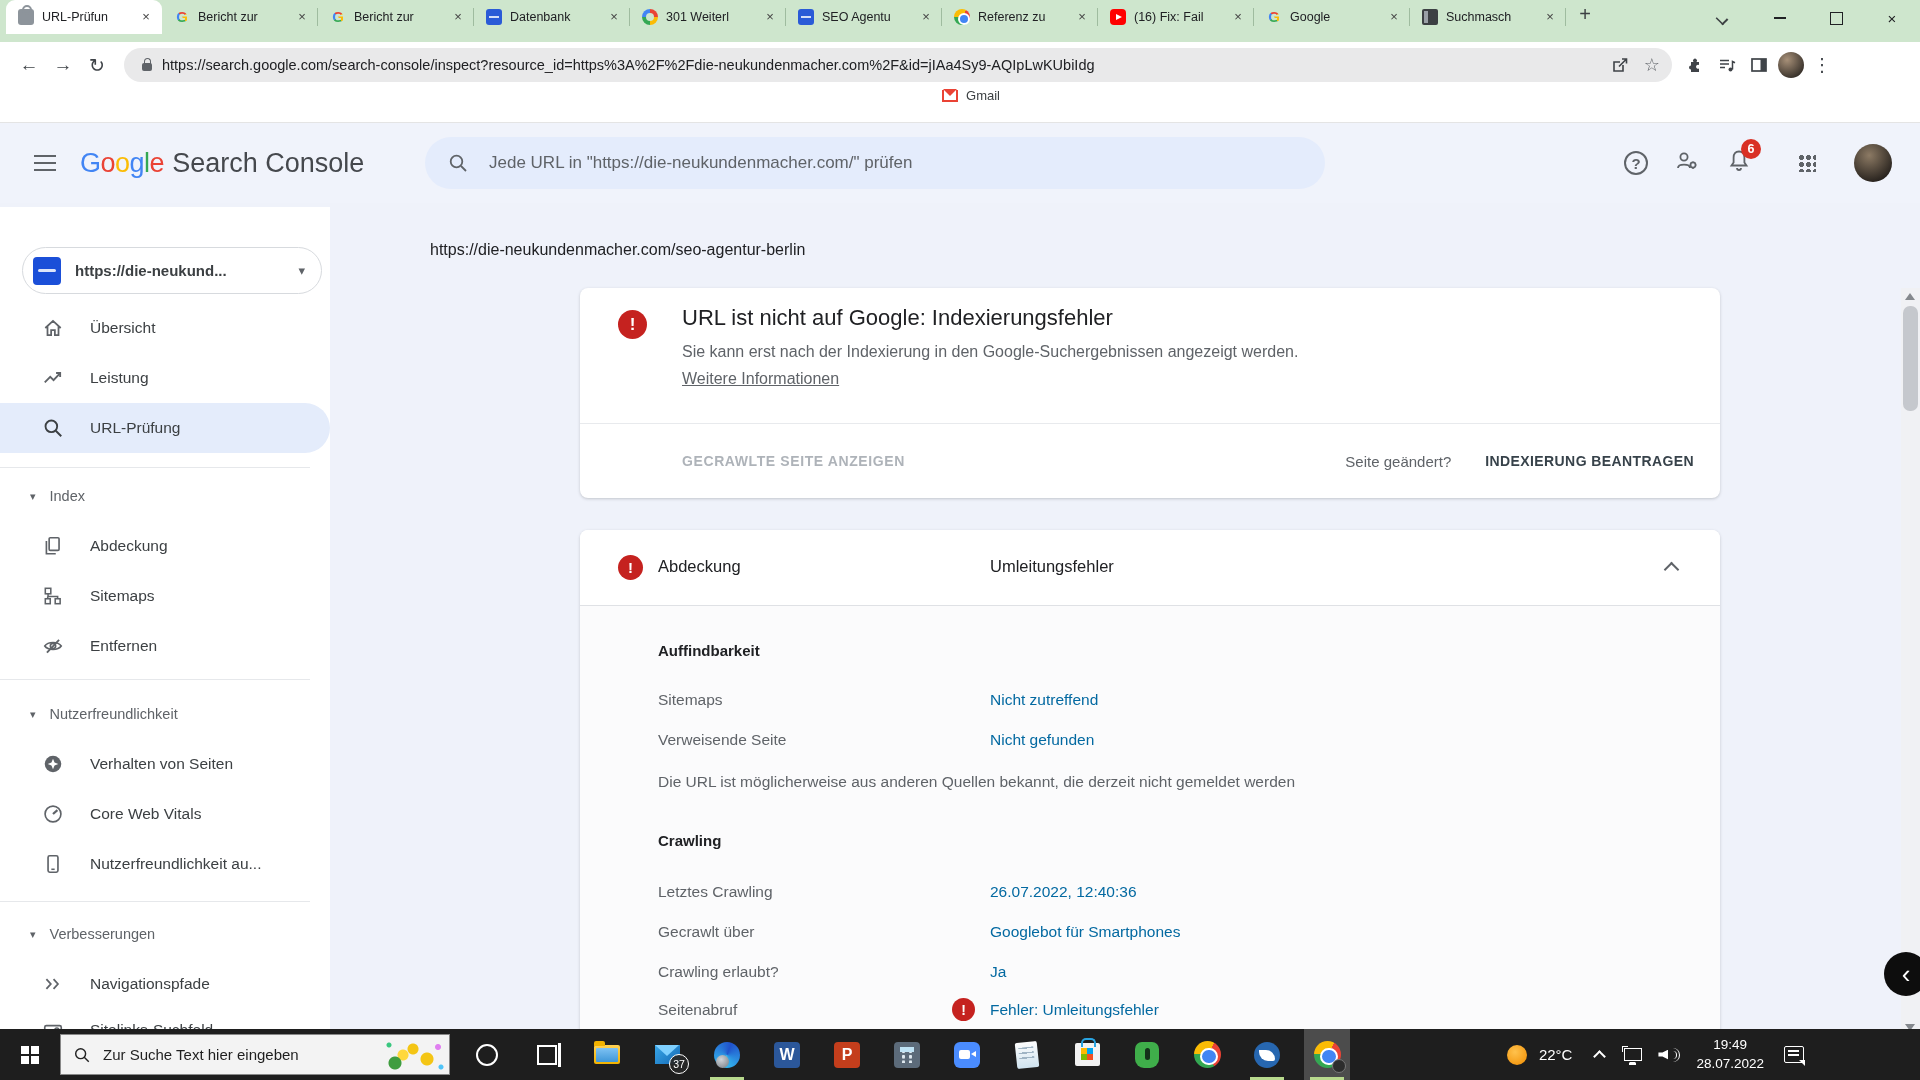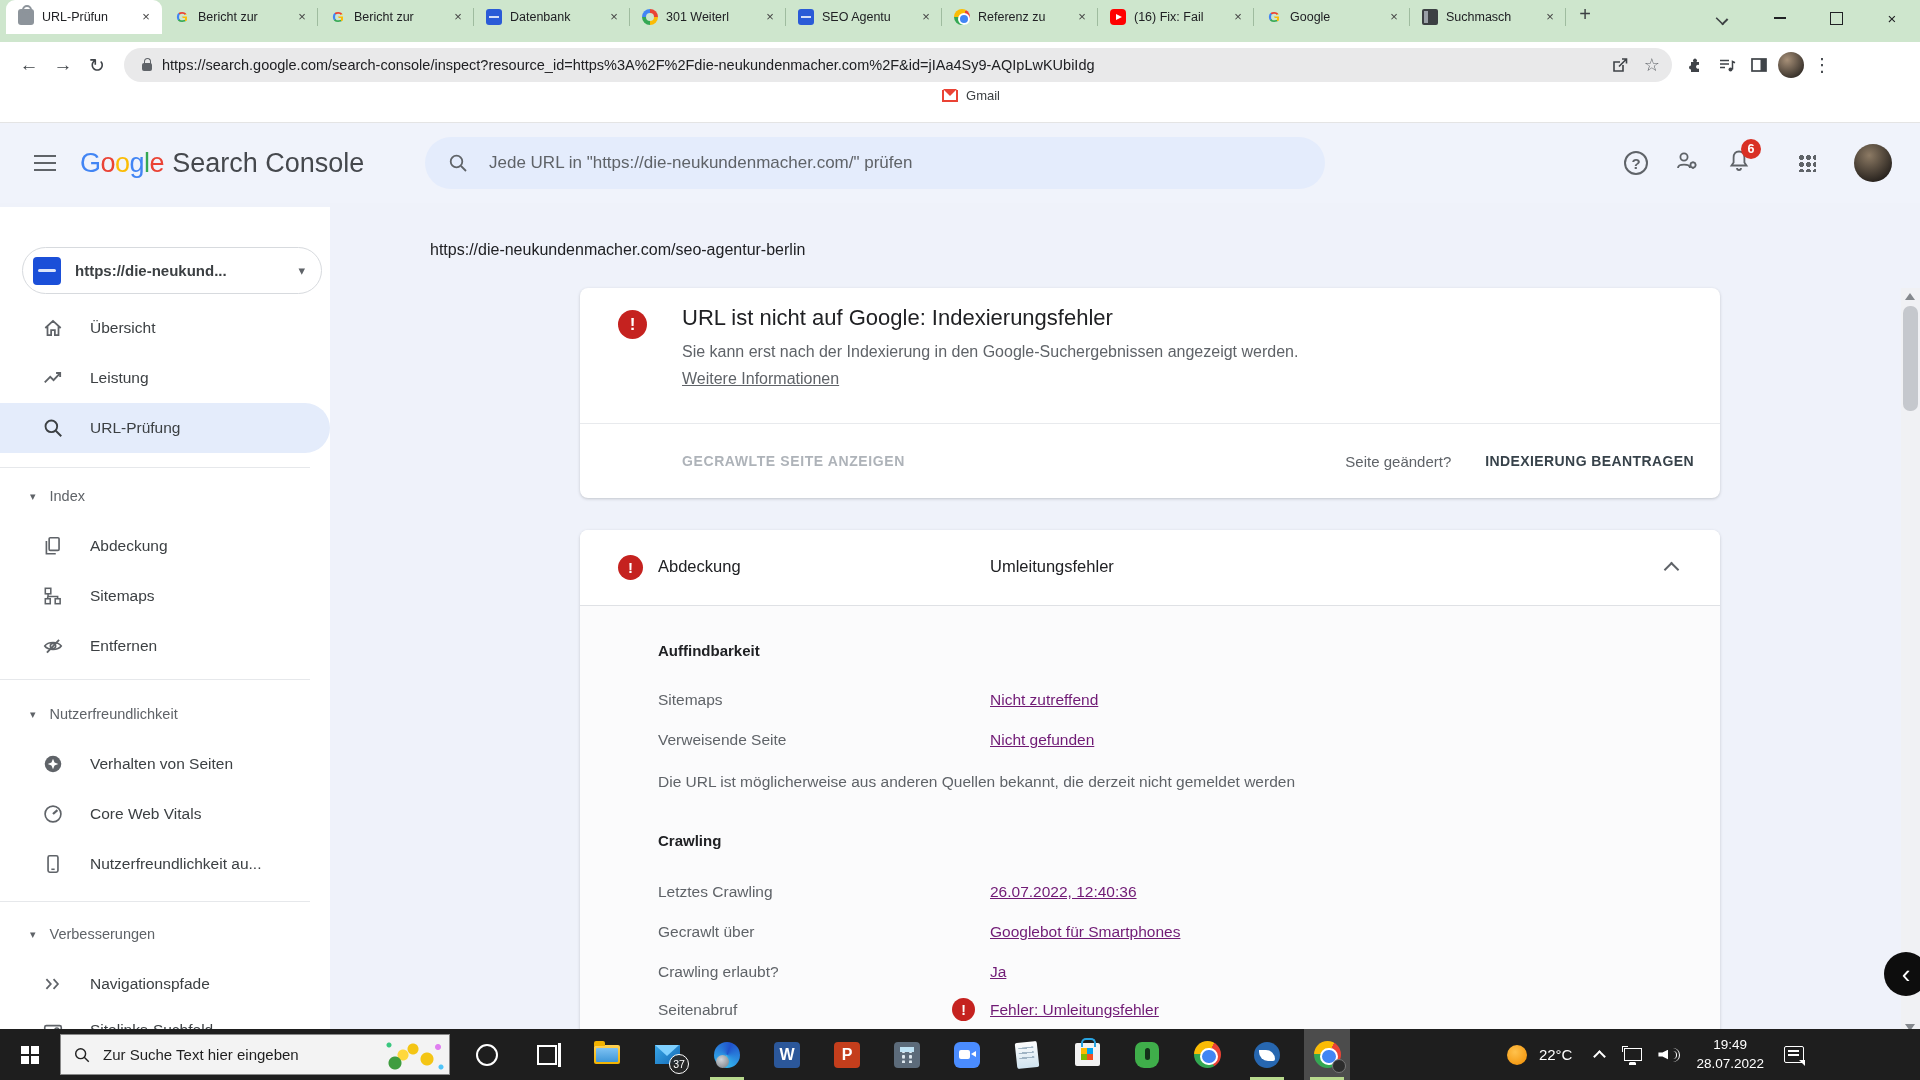--- a/index.html
+++ b/index.html
@@ -113,21 +113,21 @@
   .card2 { top:327px; height:560px; border-radius:8px 8px 0 0; overflow:hidden; }
   .card2-header { position:absolute; left:0; right:0; top:0; height:76px; background:#fff; border-bottom:1px solid #dfe1e5; }
   .err-24 { position:absolute; left:38px; top:25px; width:25px; height:25px; font-size:15px; }
   .card2-title { position:absolute; left:78px; top:27px; font-size:16.5px; color:#202124; }
   .card2-status { position:absolute; left:410px; top:27px; font-size:16.5px; color:#202124; }
   .chev-up { position:absolute; right:42px; top:30px; width:13px; height:13px; }
   .chev-up::before { content:""; position:absolute; left:1px; top:4px; width:9px; height:9px; border-left:2px solid #5f6368; border-top:2px solid #5f6368; transform:rotate(45deg); }
   .card2-body { position:absolute; left:0; right:0; top:76px; bottom:0; background:#fbfbfc; }
   .sect-head { position:absolute; left:78px; font-size:15px; font-weight:bold; color:#202124; }
   .row-label { position:absolute; left:78px; font-size:15.5px; color:#5f6368; }
-  .row-value { position:absolute; left:410px; font-size:15.5px; color:#701a75;text-decoration:underline; }
+  .row-value { position:absolute; left:410px; font-size:15.5px; color:#0369a1; }
   .row-note { position:absolute; left:78px; font-size:15.5px; color:#5f6368; }
   .err-22 { position:absolute; left:372px; width:23px; height:23px; font-size:14px; }
 
   
   .scrollbar { position:absolute; right:0; top:85px; width:19px; height:748px; background:#f0f1f4; }
   .sb-arrow { position:absolute; left:4px; width:0; height:0; border-left:5.5px solid transparent; border-right:5.5px solid transparent; }
   .sb-up { top:5px; border-bottom:7px solid #84888d; }
   .sb-down { bottom:5px; border-top:7px solid #84888d; }
   .sb-thumb { position:absolute; left:2px; top:18px; width:15px; height:105px; background:#c5c8cd; border-radius:7px; }
   .overlay-back { position:fixed; left:1884px; top:952px; width:44px; height:44px; background:#0d0d0d; border-radius:50%; color:#fff; font-size:26px; display:flex; align-items:center; justify-content:center; z-index:60; }

